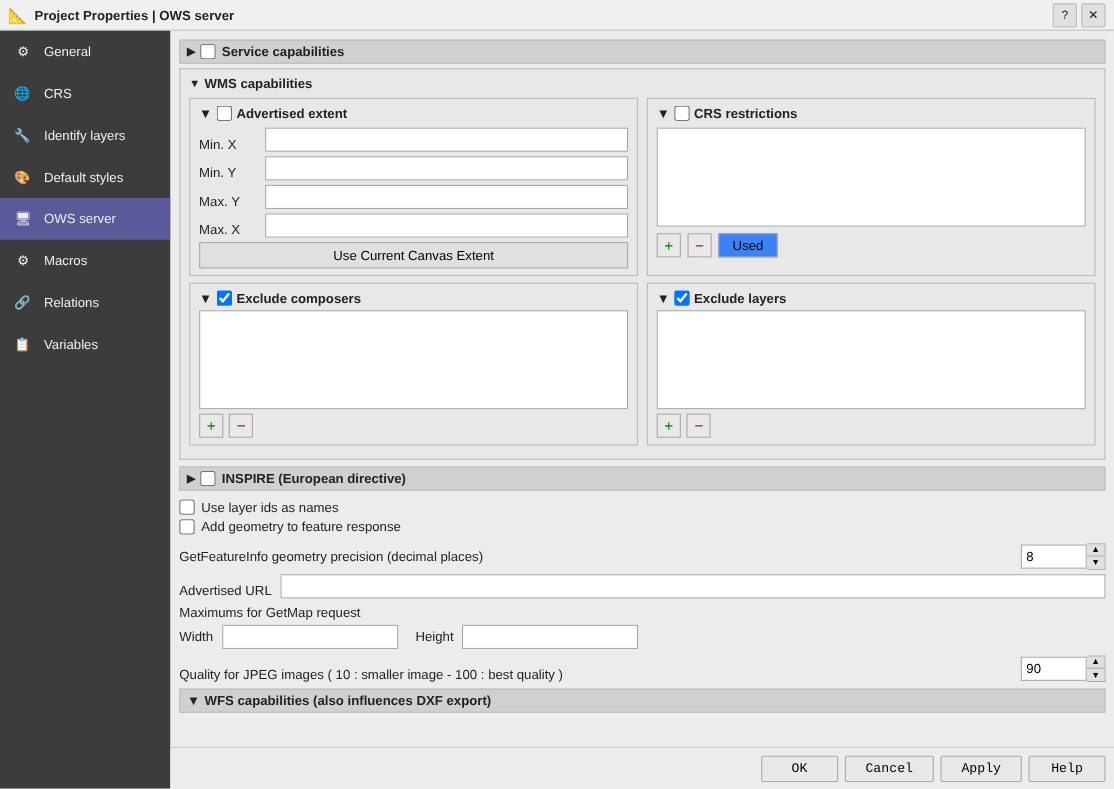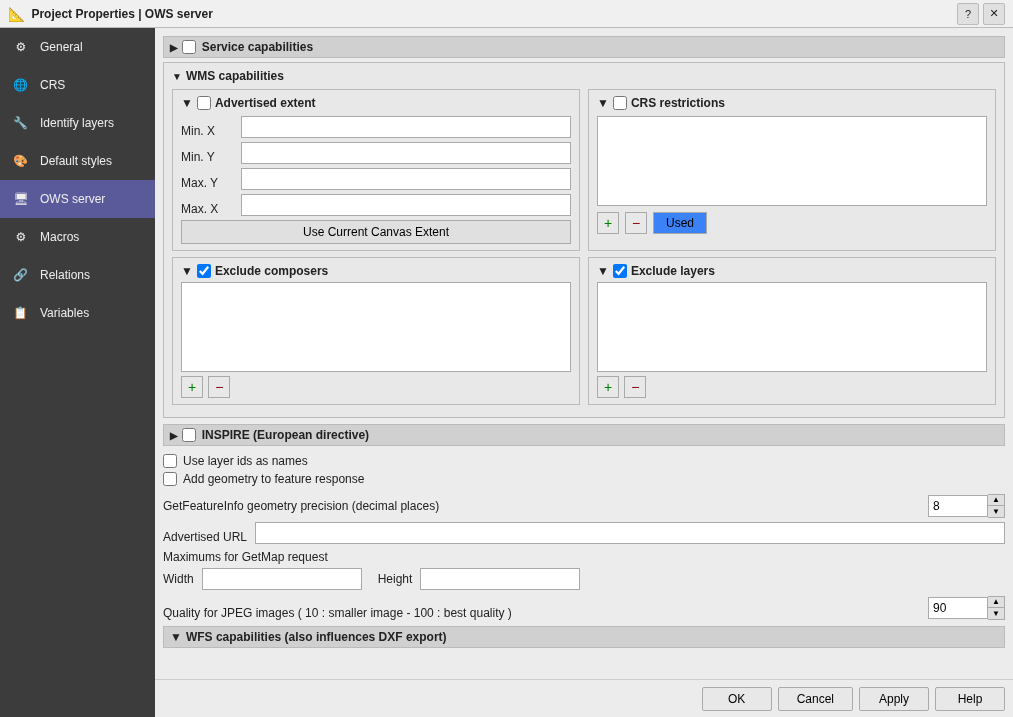--- a/index.html
+++ b/index.html
@@ -21,21 +21,21 @@
     .sidebar-icon { width: 22px; height: 22px; display: flex; align-items: center; justify-content: center; flex-shrink: 0; }
 
     
     .content-area { flex: 1; display: flex; flex-direction: column; background: #ececec; }
 
     
     .panel-scroll { flex: 1; overflow-y: auto; padding: 8px 8px 0 8px; }
 
     
     .bottom-bar { background: #ececec; border-top: 1px solid #ccc; padding: 6px 8px; display: flex; justify-content: flex-end; gap: 6px; height: 38px; align-items: center; }
-    .btn { padding: 4px 18px; border: 1px solid #aaa; background: #e8e8e8; border-radius: 2px; cursor: pointer; font-size: 12px; min-width: 70px; }
+    .btn { padding: 4px 18px; border: 1px solid #aaa; background: #e8e8e8; border-radius: 2px; cursor: pointer; font-size: 12px; min-width: 70px; font-family: Liberation Mono, monospace; }
 
     
     .section-header { display: flex; align-items: center; gap: 4px; background: #d0d0d0; border: 1px solid #bbb; padding: 3px 6px; margin-bottom: 4px; font-weight: 600; font-size: 12px; }
     .section-header .arrow { font-size: 10px; cursor: pointer; }
 
     
     .group-box { border: 1px solid #bbb; background: #e8e8e8; margin-bottom: 6px; padding: 6px 8px; }
 
     
     .sub-section { display: flex; align-items: center; gap: 4px; margin-bottom: 6px; font-weight: 600; }

